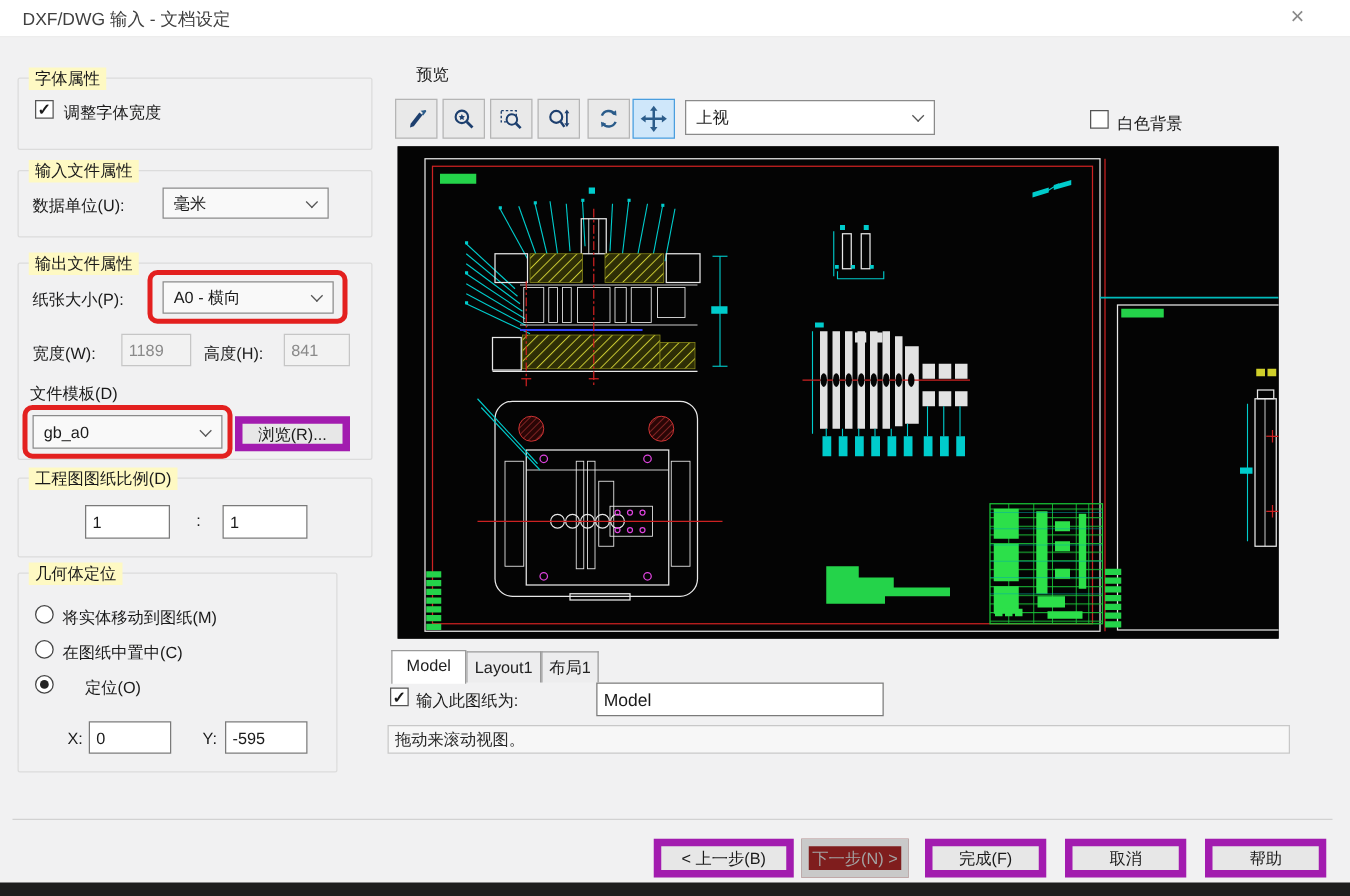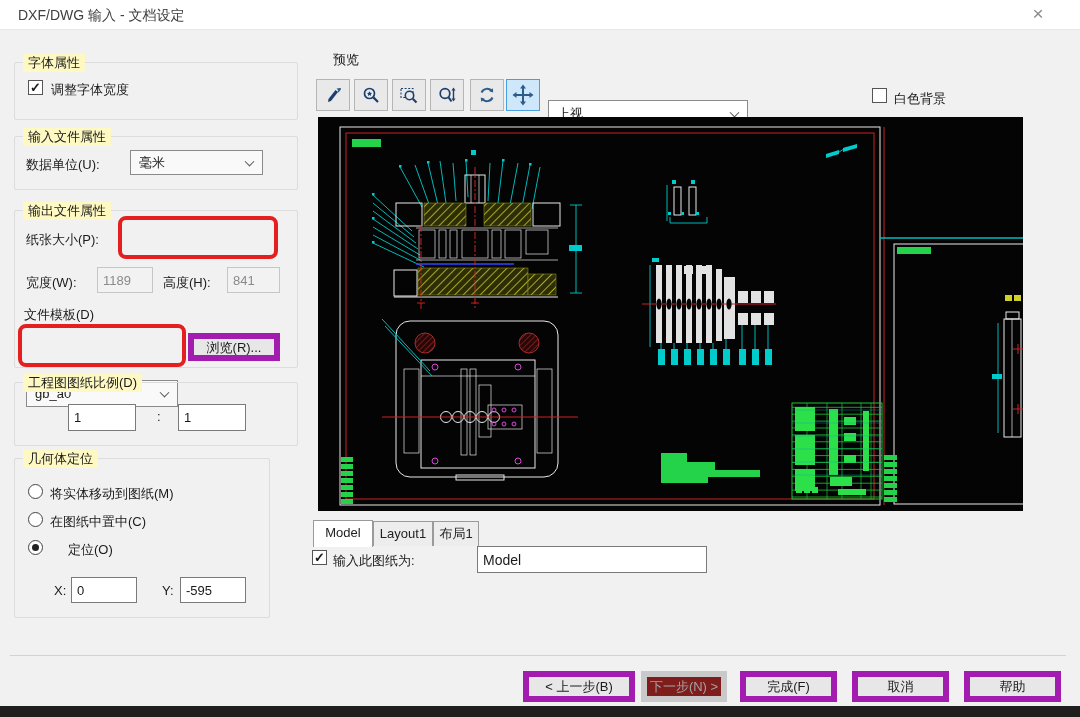--- a/index.html
+++ b/index.html
@@ -84,29 +84,33 @@
   <span class="lab" style="left:26px; top:156px;">数据单位(U):</span>
   <div class="select" style="left:130px; top:150px; width:133px; height:25px;">
     <span>毫米</span>
     <span class="chev"></span>
   </div>
 
   <div class="group" style="left:14px; top:210px; width:284px; height:158px;">
     <span class="gtitle">输出文件属性</span>
   </div>
   <span class="lab" style="left:26px; top:231px;">纸张大小(P):</span>
+  <div class="select" style="left:130px; top:225px; width:137px; height:26px;">
+    <span>A0 - 横向</span>
+    <span class="chev"></span>
+  </div>
   <div class="annot" style="left: 118px; top: 216px; width: 160px; height: 43px; border-color: rgb(227, 32, 31);"></div>
 
   <span class="lab" style="left:26px; top:274px;">宽度(W):</span>
   <input class="tbox" style="left: 97px; top: 267px; width: 56px; height: 26px;" disabled="" value="1189">
   <span class="lab" style="left:163px; top:274px;">高度(H):</span>
   <input class="tbox" style="left: 227px; top: 267px; width: 53px; height: 26px;" disabled="" value="841">
 
   <span class="lab" style="left:24px; top:306px;">文件模板(D)</span>
-  <div class="select" style="left:26px; top:332px; width:152px; height:27px;margin-top:48px;">
+  <div class="select" style="left:26px; top:332px; width:152px; height:27px;">
     <span>gb_a0</span>
     <span class="chev"></span>
   </div>
   <button class="btn" style="left:188px; top:333px; width:92px; height:28px;">浏览(R)...</button>
   <div class="annot" style="left: 18px; top: 324px; width: 168px; height: 43px; border-color: rgb(227, 32, 31);"></div>
 
   <div class="group" style="left:14px; top:382px; width:284px; height:64px;">
     <span class="gtitle">工程图图纸比例(D)</span>
   </div>
   <input class="tbox" style="left: 68px; top: 404px; width: 68px; height: 27px;" value="1">
@@ -175,21 +179,21 @@
           <line x1="4" y1="11" x2="18" y2="11"></line>
         </g>
       <g fill="#2b5c8a">
         <path d="M11 0.5 l3 4 h-6 z"></path>
           <path d="M11 21.5 l3 -4 h-6 z"></path>
         <path d="M0.5 11 l4 -3 v6 z"></path>
           <path d="M21.5 11 l-4 -3 v6 z"></path>
       </g>
     </svg>
   </div>
-  <div class="select" style="left:548px; top:80px; width:200px; height:28px; background:#fff;margin-top:20px;">
+  <div class="select" style="left:548px; top:80px; width:200px; height:28px; background:#fff;">
     <span>上视</span>
     <span class="chev"></span>
   </div>
   <span class="checkbox" style="left:872px; top:88px;"></span>
   <span class="lab" style="left:894px; top:90px;">白色背景</span>
 
   <div class="canvas">
     <svg width="705" height="394" viewBox="0 0 705 394">
       <defs>
         <pattern id="hatch" width="6" height="6" patternUnits="userSpaceOnUse" patternTransform="rotate(45)">
@@ -472,20 +476,21 @@
   </div>
 
   <div class="tab active" style="left:313px; width:60px;">Model</div>
   <div class="tab" style="left:373px; width:60px;">Layout1</div>
   <div class="tab" style="left:433px; width:46px;">布局1</div>
 
   <span class="checkbox checked" style="left:312px; top:550px;"></span>
   <span class="lab" style="left:333px; top:552px;">输入此图纸为:</span>
   <input class="tbox" style="left: 477px; top: 546px; width: 230px; height: 27px; font-size: 14px;" value="Model">
 
+  <div class="statusbar">拖动来滚动视图。</div>
 
   <div class="sep"></div>
   <button class="btn" style="left:523px; top:671px; width:112px; height:31px;text-align:center;">&lt; 上一步(B)</button>
   <button class="btn disabled" style="left:641px; top:671px; width:86px; height:31px;">下一步(N) &gt;</button>
   <button class="btn" style="left:740px; top:671px; width:97px; height:31px;">完成(F)</button>
   <button class="btn" style="left:852px; top:671px; width:97px; height:31px;">取消</button>
   <button class="btn" style="left:964px; top:671px; width:97px; height:31px;">帮助</button>
 
   <div class="bottombar"></div>
 </div>

